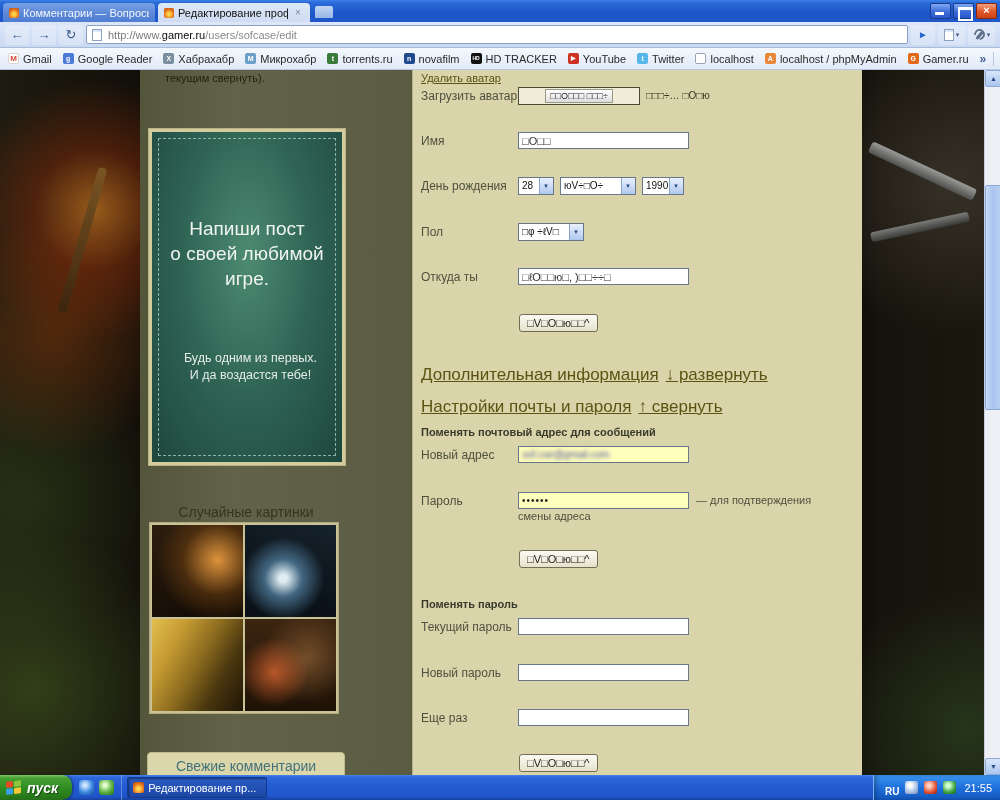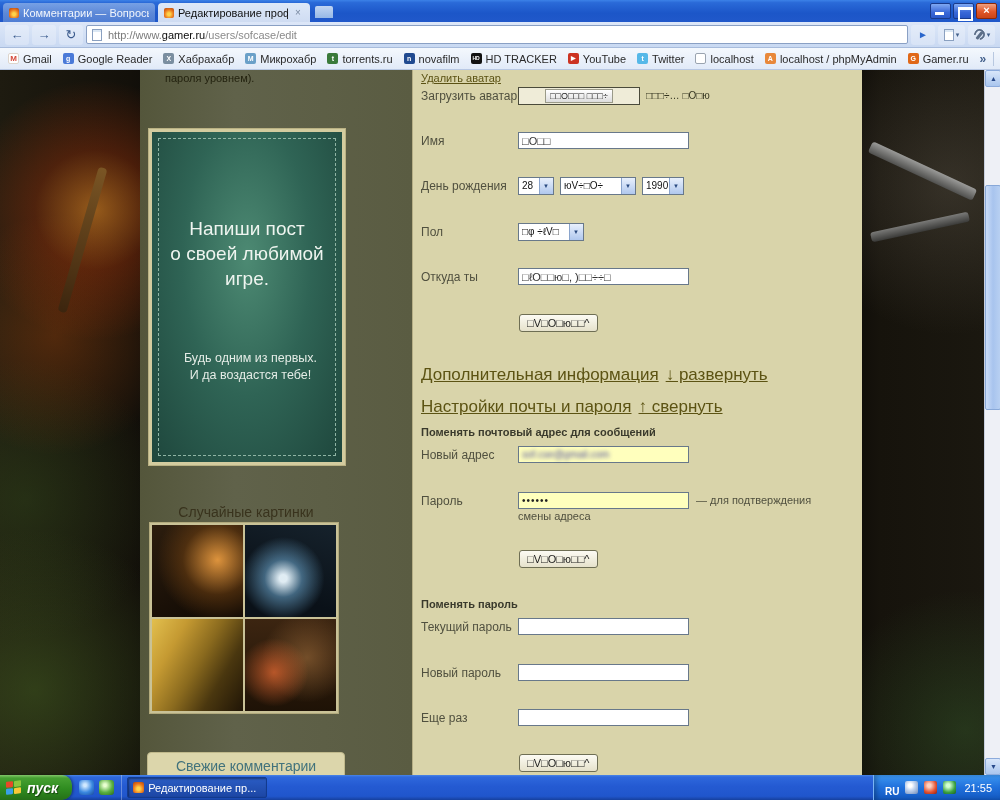--- a/index.html
+++ b/index.html
@@ -293,21 +293,21 @@
     </div>
   </div>
 
   <div class="viewport">
     <div class="bg-art"></div>
     <div class="torch"></div>
     <div class="gun1"></div>
     <div class="gun2"></div>
 
     <div class="sidebar-col">
-      <div class="side-toptext">пароля уровнем).</div>
+      <div class="side-toptext">текущим свернуть).</div>
       <div class="promo">
         <div class="promo-inner">
           <div class="promo-big">
             <div>Напиши пост</div>
             <div>о своей любимой</div>
             <div>игре.</div>
           </div>
           <div class="promo-small">
             <div>Будь одним из первых.</div>
             <div>И да воздастся тебе!</div>

